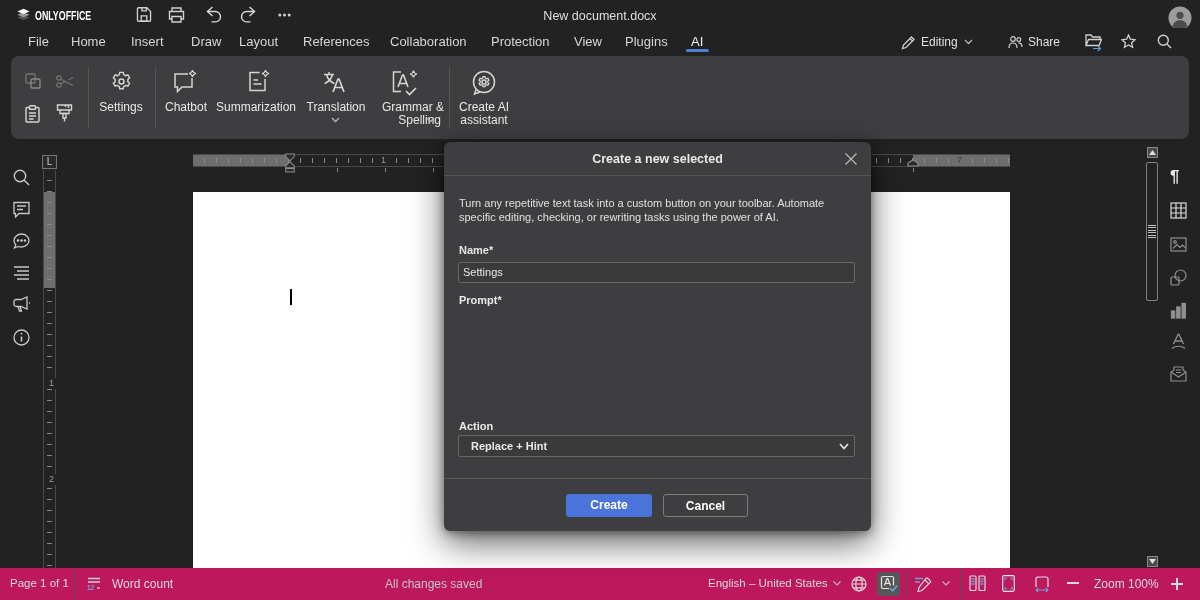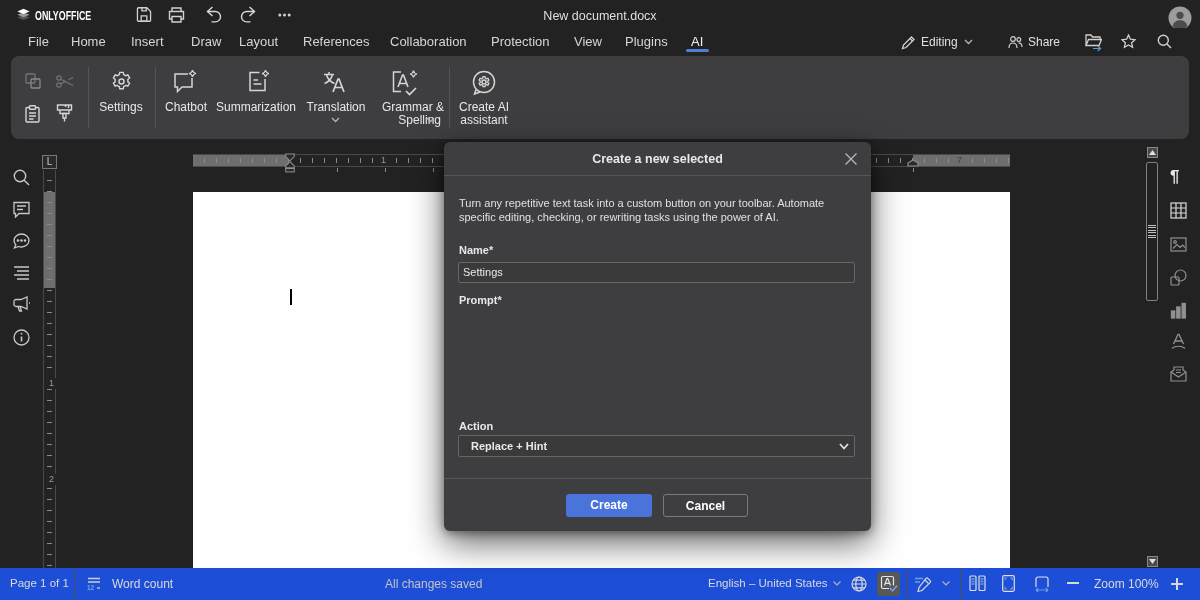--- a/index.html
+++ b/index.html
@@ -6,21 +6,21 @@
 html,body { width:1200px; height:600px; overflow:hidden; background:#222223; font-family:"Liberation Sans",sans-serif; }
 #app { position:absolute; left:0; top:0; width:1200px; height:488px; }
 .abs { position:absolute; }
 svg { display:block; }
 
 #titlebar { position:absolute; left:0; top:0; width:1200px; height:28px; background:#222223; }
 #menubar { position:absolute; left:0; top:28px; width:1200px; height:28px; background:#222223; }
 #tbarea { position:absolute; left:0; top:56px; width:1200px; height:83px; background:#222223; }
 #tpanel { position:absolute; left:11px; top:0px; width:1178px; height:83px; background:#3e3e40; border-radius:8px; }
 #canvas { position:absolute; left:0; top:139px; width:1200px; height:429px; background:#222223; }
-#statusbar { position:absolute; left:0; top:568px; width:1200px; height:32px; background:#1d4ed8; }
+#statusbar { position:absolute; left:0; top:568px; width:1200px; height:32px; background:#be185d; }
 .mitem { position:absolute; top:6px; font-size:13px; color:#d6d6d6; white-space:nowrap; }
 .tlabel { position:absolute; font-size:12px; color:#e8e8e8; text-align:center; white-space:nowrap; line-height:13px; }
 .vsep { position:absolute; width:1px; background:#555; }
 #page { position:absolute; left:193px; top:53px; width:817px; height:376px; background:#fff; }
 #dialog { position:absolute; left:444px; top:142px; width:427px; height:389px; background:#3e3e40; border-radius:6px; box-shadow:0 12px 34px rgba(0,0,0,0.6), 0 2px 10px rgba(0,0,0,0.4); z-index:50; }
 .dlabel { position:absolute; left:15px; font-size:11px; font-weight:bold; color:#e8e8e8; }
 .dinput { position:absolute; left:14px; width:397px; background:#3a3a3a; border:1px solid #666; border-radius:2px; color:#e8e8e8; font-size:11px; font-family:"Liberation Sans",sans-serif; }
 .btn { position:absolute; top:352px; height:23px; border-radius:3px; font-size:12px; font-weight:bold; color:#fff; text-align:center; line-height:22px; }
 .stxt { position:absolute; top:9px; font-size:12px; color:#d0d0d0; white-space:nowrap; }
 .ruler-num { position:absolute; font-size:9px; color:#9a9a9a; background:#232323; padding:0 2px; line-height:11px; }

